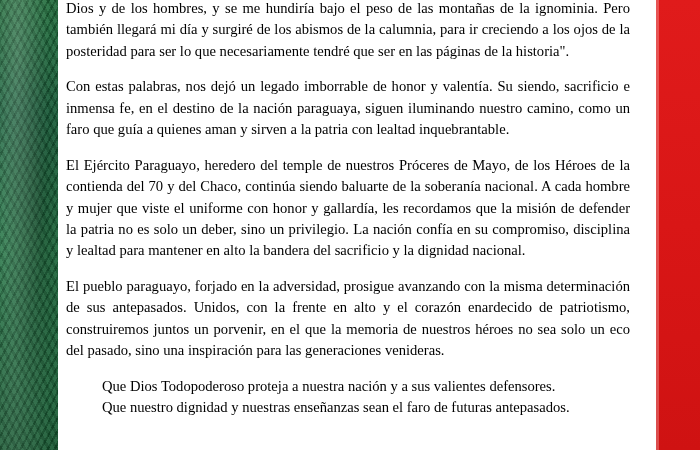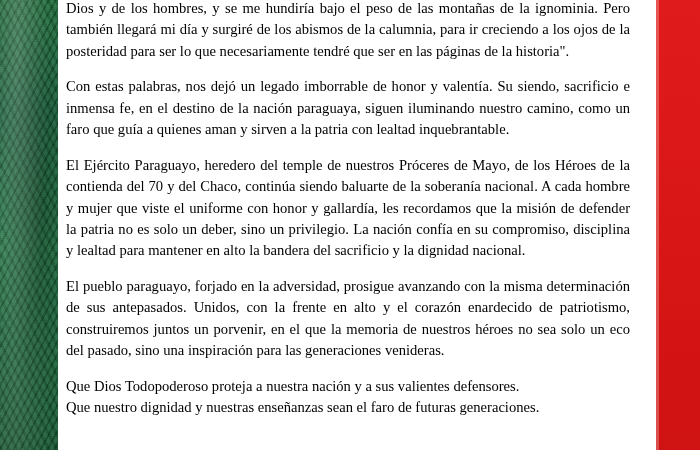--- a/index.html
+++ b/index.html
@@ -85,35 +85,36 @@
     color: #000000;
     font-size: 14.6px;
     line-height: 1.47;
     text-align: justify;
   }
   p.para.first {
     margin-top: -2px;
   }
   p.para.clipped {
     margin-bottom: 0;
+    margin-left: 36px;
   }
 </style>
 </head>
 <body>
 
 <div class="page">
 
   <div class="band-left"></div>
 
   <div class="content">
     <p class="para first">Dios y de los hombres, y se me hundiría bajo el peso de las montañas de la ignominia. Pero también llegará mi día y surgiré de los abismos de la calumnia, para ir creciendo a los ojos de la posteridad para ser lo que necesariamente tendré que ser en las páginas de la historia".</p>
     <p class="para">Con estas palabras, nos dejó un legado imborrable de honor y valentía. Su siendo, sacrificio e inmensa fe, en el destino de la nación paraguaya, siguen iluminando nuestro camino, como un faro que guía a quienes aman y sirven a la patria con lealtad inquebrantable.</p>
     <p class="para">El Ejército Paraguayo, heredero del temple de nuestros Próceres de Mayo, de los Héroes de la contienda del 70 y del Chaco, continúa siendo baluarte de la soberanía nacional. A cada hombre y mujer que viste el uniforme con honor y gallardía, les recordamos que la misión de defender la patria no es solo un deber, sino un privilegio. La nación confía en su compromiso, disciplina y lealtad para mantener en alto la bandera del sacrificio y la dignidad nacional.</p>
     <p class="para">El pueblo paraguayo, forjado en la adversidad, prosigue avanzando con la misma determinación de sus antepasados. Unidos, con la frente en alto y el corazón enardecido de patriotismo, construiremos juntos un porvenir, en el que la memoria de nuestros héroes no sea solo un eco del pasado, sino una inspiración para las generaciones venideras.</p>
     <p class="para clipped">Que Dios Todopoderoso proteja a nuestra nación y a sus valientes defensores.</p>
-    <p class="para clipped">Que nuestro dignidad y nuestras enseñanzas sean el faro de futuras generaciones.</p>
+    <p class="para clipped">Que nuestro dignidad y nuestras enseñanzas sean el faro de futuras antepasados.</p>
   </div>
 
   <div class="band-right">
     <div class="band-right-inner-edge"></div>
   </div>
 
 </div>
 
 </body></html>

